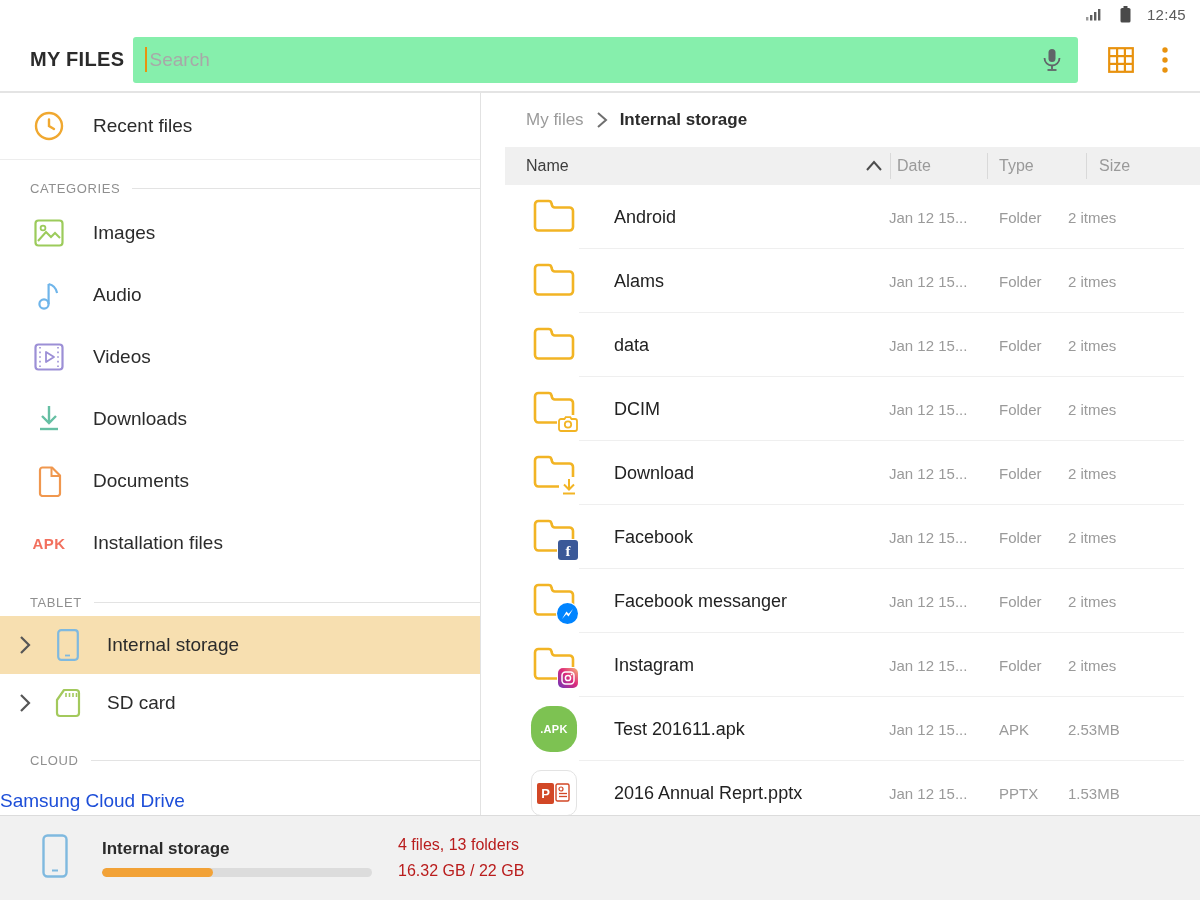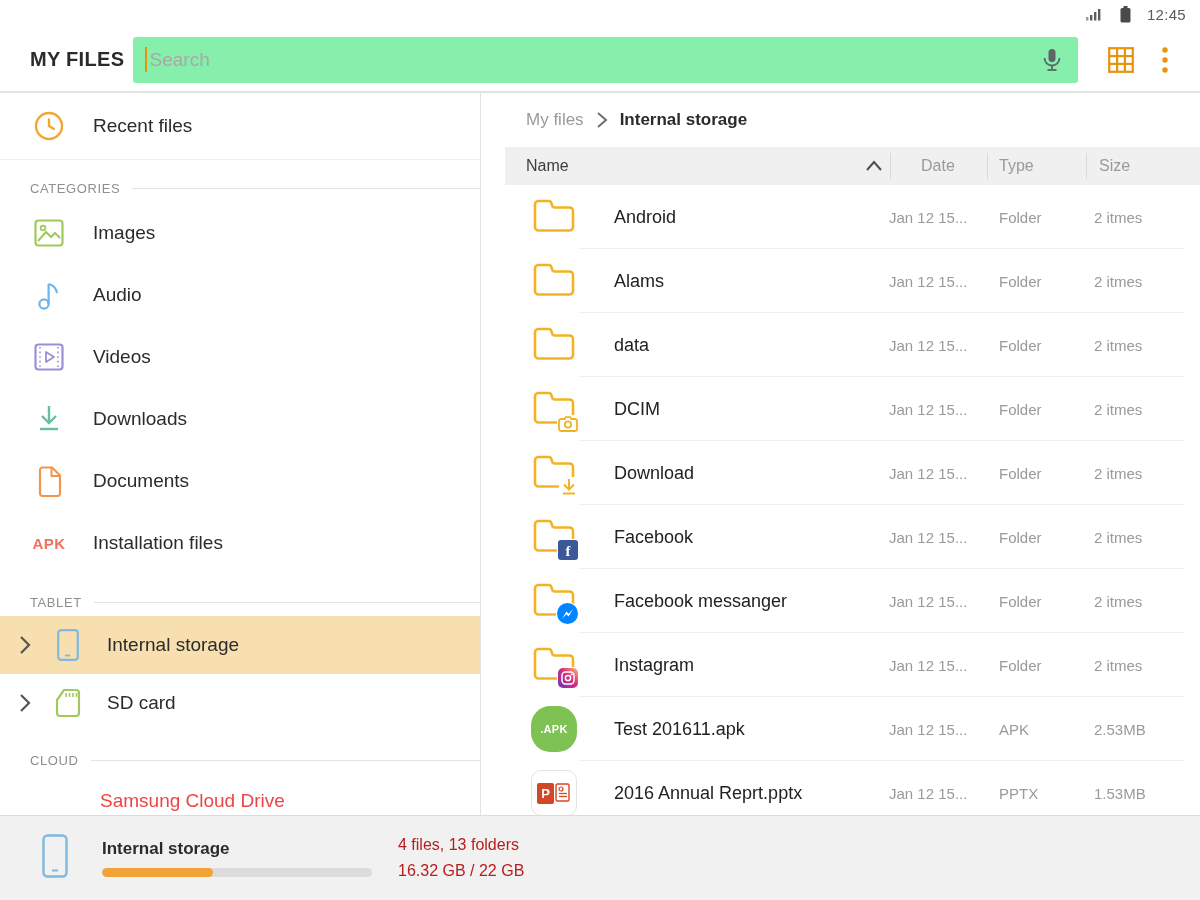--- a/index.html
+++ b/index.html
@@ -31,40 +31,40 @@
   .apk-text { font-size:15px; font-weight:bold; color:#f2705e; letter-spacing:.5px; }
   .side-divider { height:1px; background:#ededed; }
   .section-label { display:flex; align-items:center; padding:14px 0 0 30px; height:42px; }
   .section-label .t { font-size:13px; color:#8f8f8f; letter-spacing:.6px; white-space:nowrap; }
   .section-label .ln { flex:1; height:1px; background:#e3e3e3; margin-left:12px; }
   .storage-item { display:flex; align-items:center; height:58px; padding-left:18px; cursor:pointer; }
   .storage-item .chev { width:20px; display:flex; }
   .storage-item .s-icon { width:26px; margin-left:17px; display:flex; justify-content:center; }
   .storage-item .s-label { margin-left:26px; font-size:19px; color:#2b2b2b; }
   .storage-item.active { background:var(--highlight); }
-  .cloud-item { padding-left:100px; margin-top:16px; font-size:19px; color:#ef4444; cursor:pointer; }
+  .cloud-item { margin-top:16px; font-size:19px; color:#1d4ed8; cursor:pointer; }
 
   
   .main { position:relative; flex:1; background:#fff; overflow:hidden; }
   .breadcrumb { height:54px; display:flex; align-items:center; padding-left:21px; gap:12px; }
   .bc-root { font-size:17px; color:#9b9b9b; cursor:pointer; }
   .bc-current { font-size:17px; font-weight:bold; color:#2b2b2b; }
   .table-header { position:relative; height:38px; background:#f0f0f0; display:flex; align-items:center; font-size:16px; color:#9a9a9a; }
   .th-name { position:absolute; left:21px; color:#3d3d3d; }
   .sort-caret { position:absolute; left:360px; top:11px; }
   .th-sep { position:absolute; top:6px; width:1px; height:26px; background:#d9d9d9; }
-  .th-date { position:absolute; left:416px; }
+  .th-date { position:absolute; left:392px; }
   .th-type { position:absolute; left:494px; }
   .th-size { position:absolute; left:594px; }
   .file-row { position:relative; height:64px; cursor:pointer; }
   .file-row::after { content:""; position:absolute; left:74px; right:16px; bottom:0; height:1px; background:#efefef; }
   .f-icon { position:absolute; left:26px; top:9px; width:48px; height:46px; }
   .f-name { position:absolute; left:109px; top:50%; transform:translateY(-50%); font-size:18px; color:#222; }
   .f-date, .f-type, .f-size { position:absolute; top:50%; transform:translateY(-50%); font-size:15px; color:#9a9a9a; }
-  .f-date { left:384px; } .f-type { left:494px; } .f-size { left:589px; }
+  .f-date { left:384px; } .f-type { left:494px; } .f-size { left:563px; }
 
   
   .icon-wrap { position:relative; width:48px; height:46px; }
   .badge { position:absolute; right:-2px; bottom:-2px; background:#fff; border-radius:5px; padding:1px; display:flex; }
   .badge.round { border-radius:50%; }
   .fb-badge { width:20px; height:20px; background:#3b5998; border-radius:3px; color:#fff; font-weight:bold; font-size:15px; font-family:"Liberation Serif", serif; display:flex; align-items:flex-end; justify-content:center; line-height:17px; }
   .ms-badge { width:21px; height:21px; background:#0084ff; border-radius:50%; display:flex; align-items:center; justify-content:center; }
   .ig-badge { width:20px; height:20px; border-radius:5px; background:linear-gradient(45deg,#8134af 10%,#dd2a7b 55%,#feda77 110%); display:flex; align-items:center; justify-content:center; }
   .apk-file { width:46px; height:46px; border-radius:42%; background:var(--apk-green); color:#fff; font-size:11px; font-weight:bold; display:flex; align-items:center; justify-content:center; letter-spacing:.3px; }
   .pptx-file { width:46px; height:46px; border-radius:10px; background:#fff; border:1px solid #e3e3e3; display:flex; align-items:center; justify-content:center; gap:1px; }

